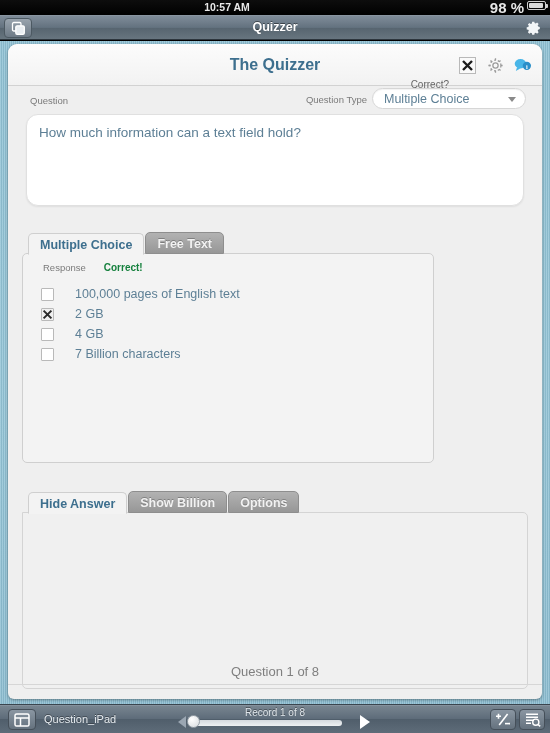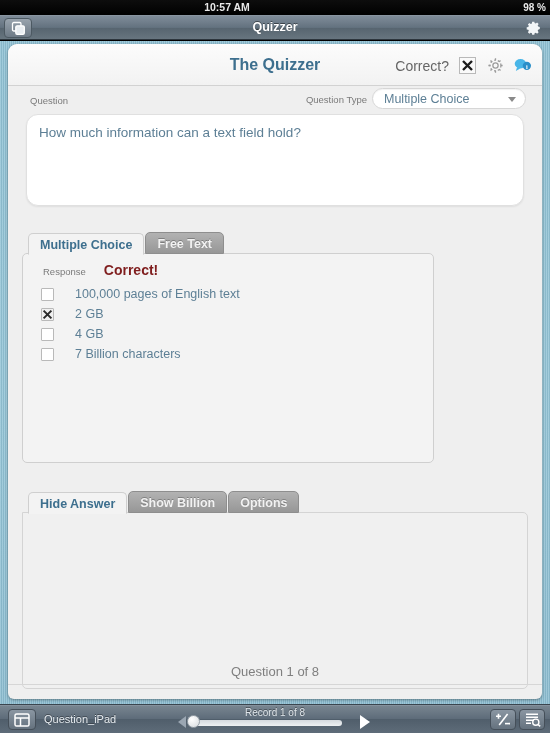--- a/index.html
+++ b/index.html
@@ -33,21 +33,21 @@
     display: flex; align-items: center; gap: 4px;
     font-weight: bold; font-size: 10.5px;
   }
   .sb-center {
     position: absolute; left: 0; top: 0; width: 454px;
     text-align: center; font-weight: bold; font-size: 10.5px;
   }
   .sb-right {
     position: absolute; right: 4px; top: 0;
     display: flex; align-items: flex-start; gap: 3px;
-    font-weight: bold; font-size: 10px; flex-direction: column;
+    font-weight: bold; font-size: 15px;
   }
   .wifi-icon { display: inline-block; width: 12px; height: 10px; position: relative; top: 1px; }
   .batt {
     display:inline-block; width: 19px; height: 9px;
     border: 1px solid #cfcfcf; border-radius: 2px; position: relative; top: 1px;
   }
   .batt::after {
     content:""; position: absolute; right: -3px; top: 2px;
     width: 2px; height: 4px; background: #cfcfcf; border-radius: 0 1px 1px 0;
   }
@@ -113,21 +113,21 @@
   .app-title {
     position: absolute; left: 0; top: 0; width: 534px;
     text-align: center; line-height: 42px;
     font-size: 16px; font-weight: bold; color: #3d6f8e;
   }
   .hdr-right {
     position: absolute; right: 10px; top: 0; height: 42px;
     display: flex; align-items: center; gap: 10px;
   }
   .correct-label {
-    font-size: 14px; color: #666; position: relative; top: 1px;
+    font-size: 10px; color: #666; position: relative; top: 19px;
   }
   .x-box {
     width: 17px; height: 17px;
     border: 1px solid #b9b9b9; background: #fafafa;
     display: flex; align-items: center; justify-content: center;
   }
   .gear-ico, .chat-ico {
     width: 18px; height: 18px;
     display: flex; align-items: center; justify-content: center;
   }
@@ -204,21 +204,21 @@
     width: 412px; height: 210px;
     background: #f3f3f3;
     border: 1px solid #cfcfcf;
     border-radius: 5px;
   }
   .response-row {
     position: absolute; left: 20px; top: 8px;
     display: flex; align-items: baseline; gap: 18px;
   }
   .response-label { font-size: 9.5px; color: #7a7a7a; }
-  .correct-text { font-size: 14px; font-weight: bold; color: #7f1d1d; }
+  .correct-text { font-size: 10px; font-weight: bold; color: #15803d; }
 
   .choices { position: absolute; left: 18px; top: 30px; }
   .choice {
     display: flex; align-items: center; gap: 21px;
     height: 20px;
   }
   .cbox {
     width: 13px; height: 13px;
     background: #ffffff;
     border: 1px solid #b9b9b9;

